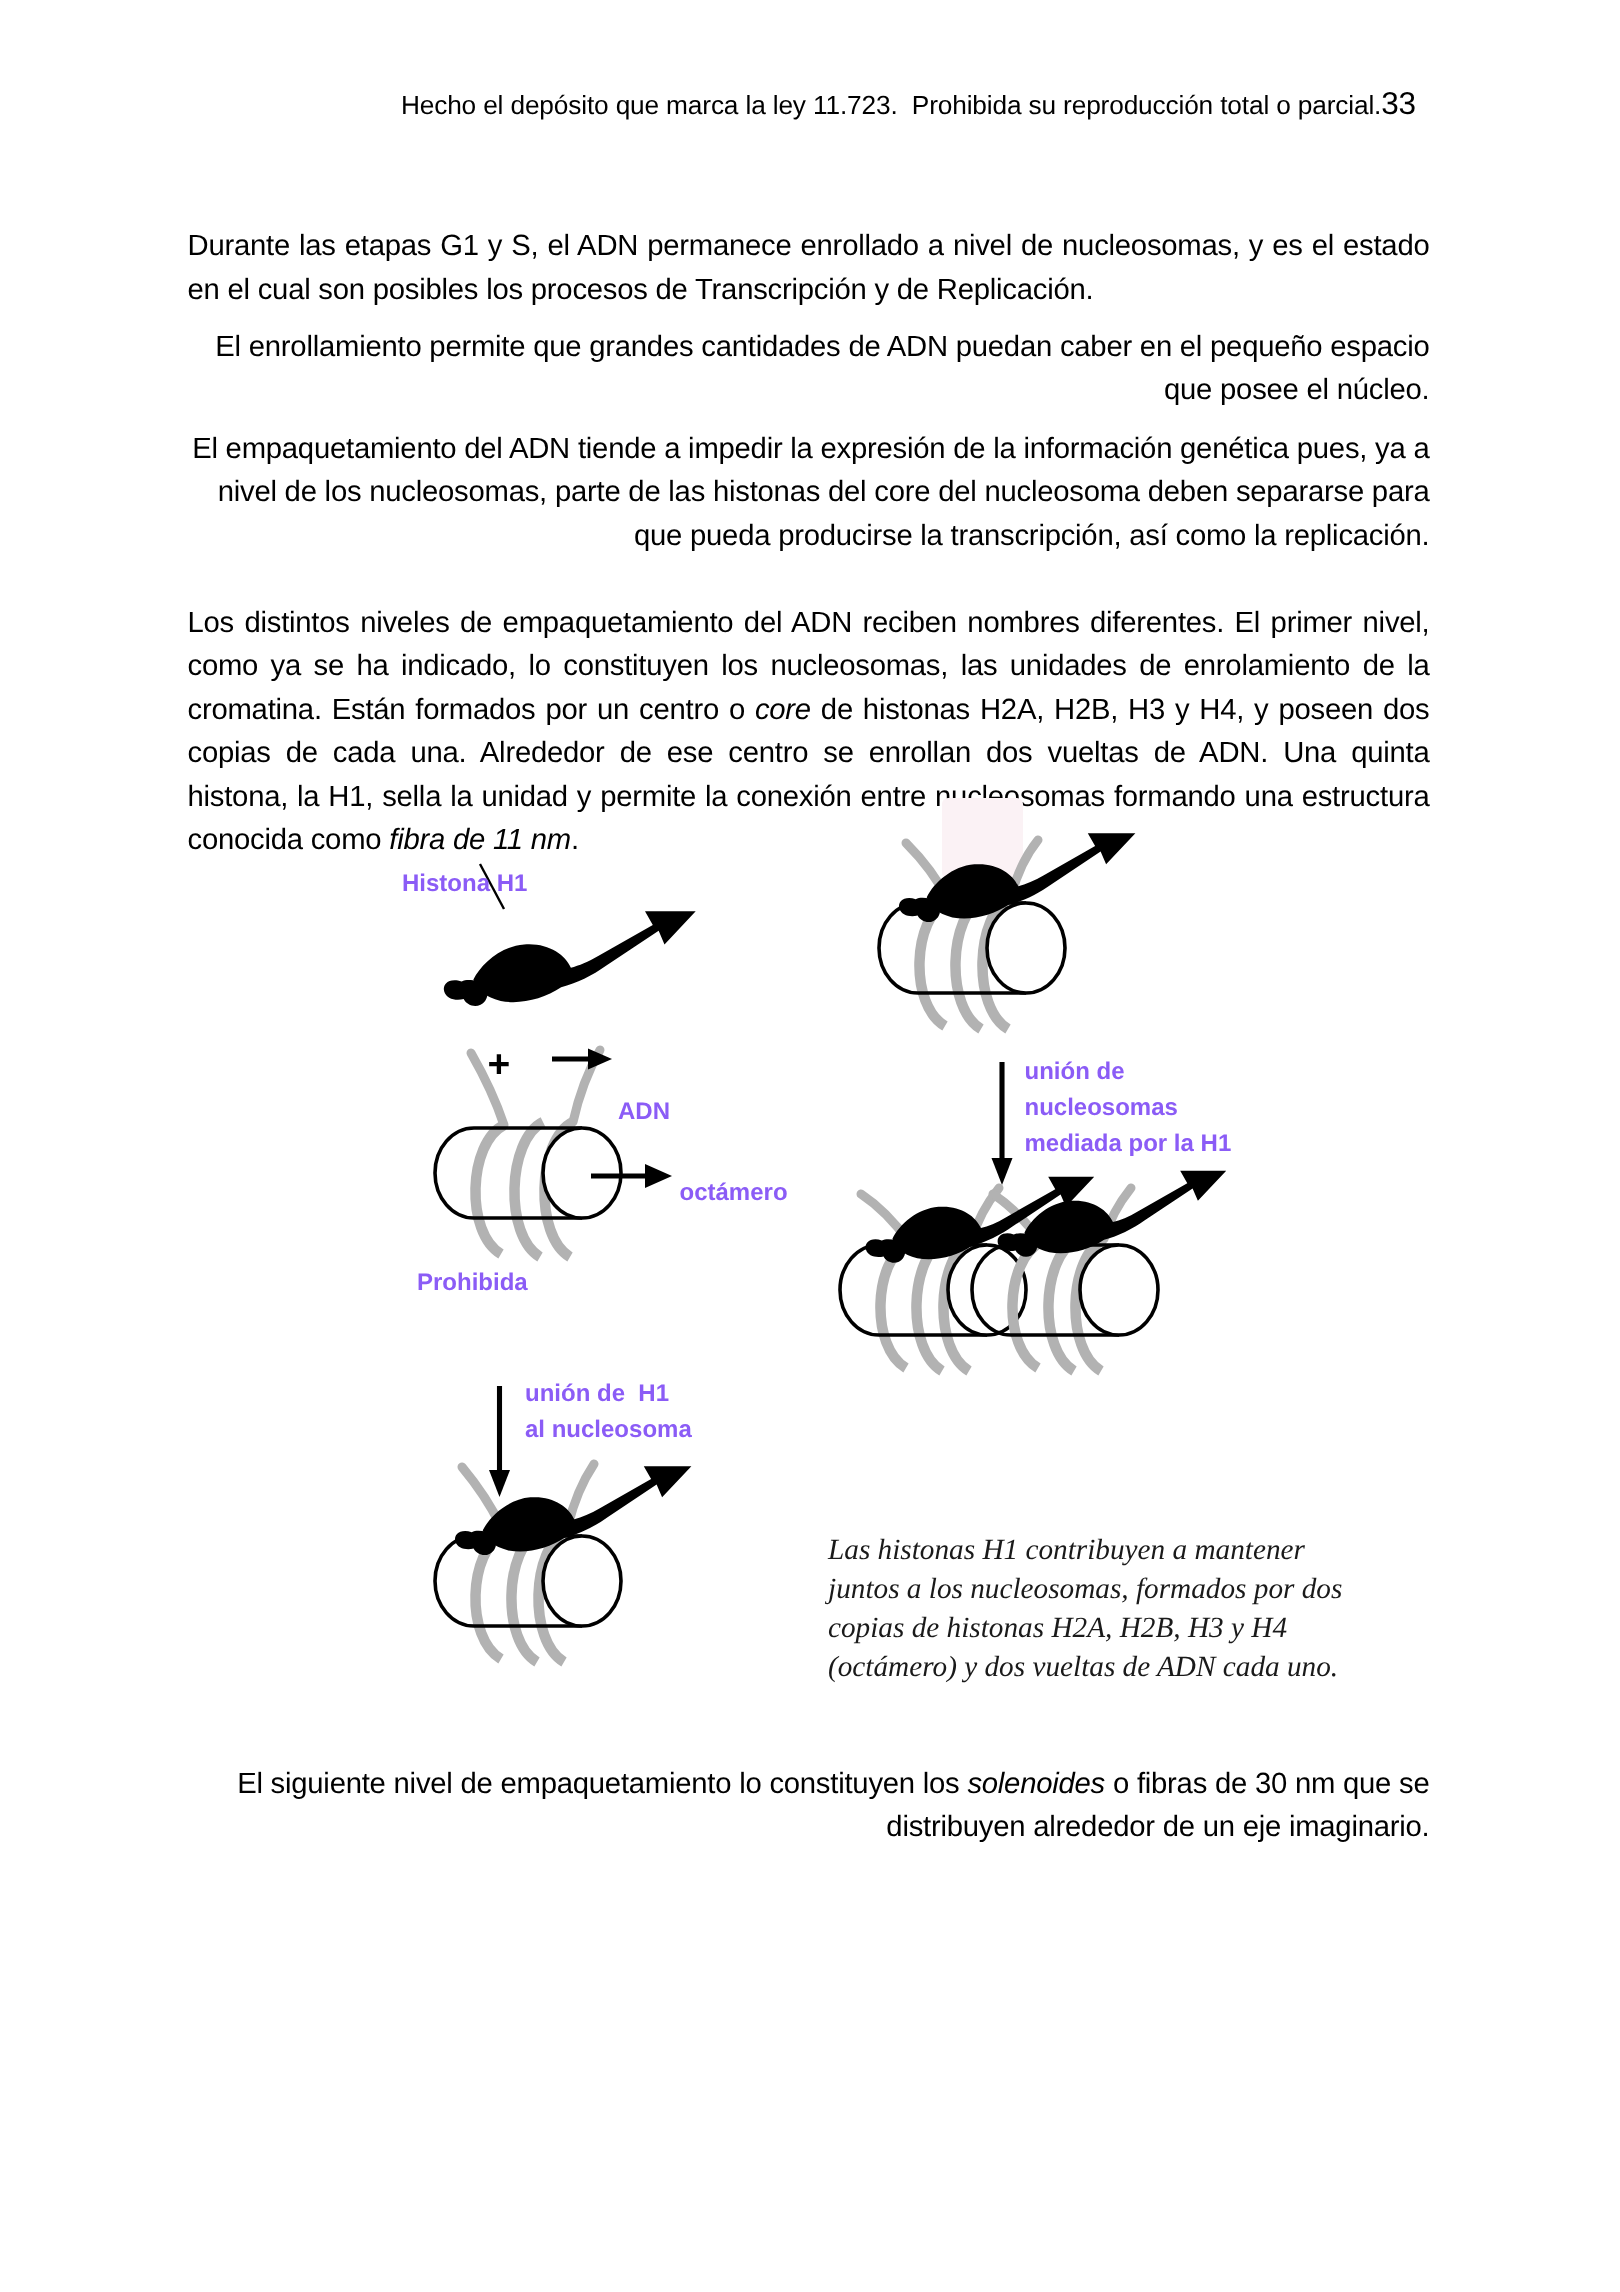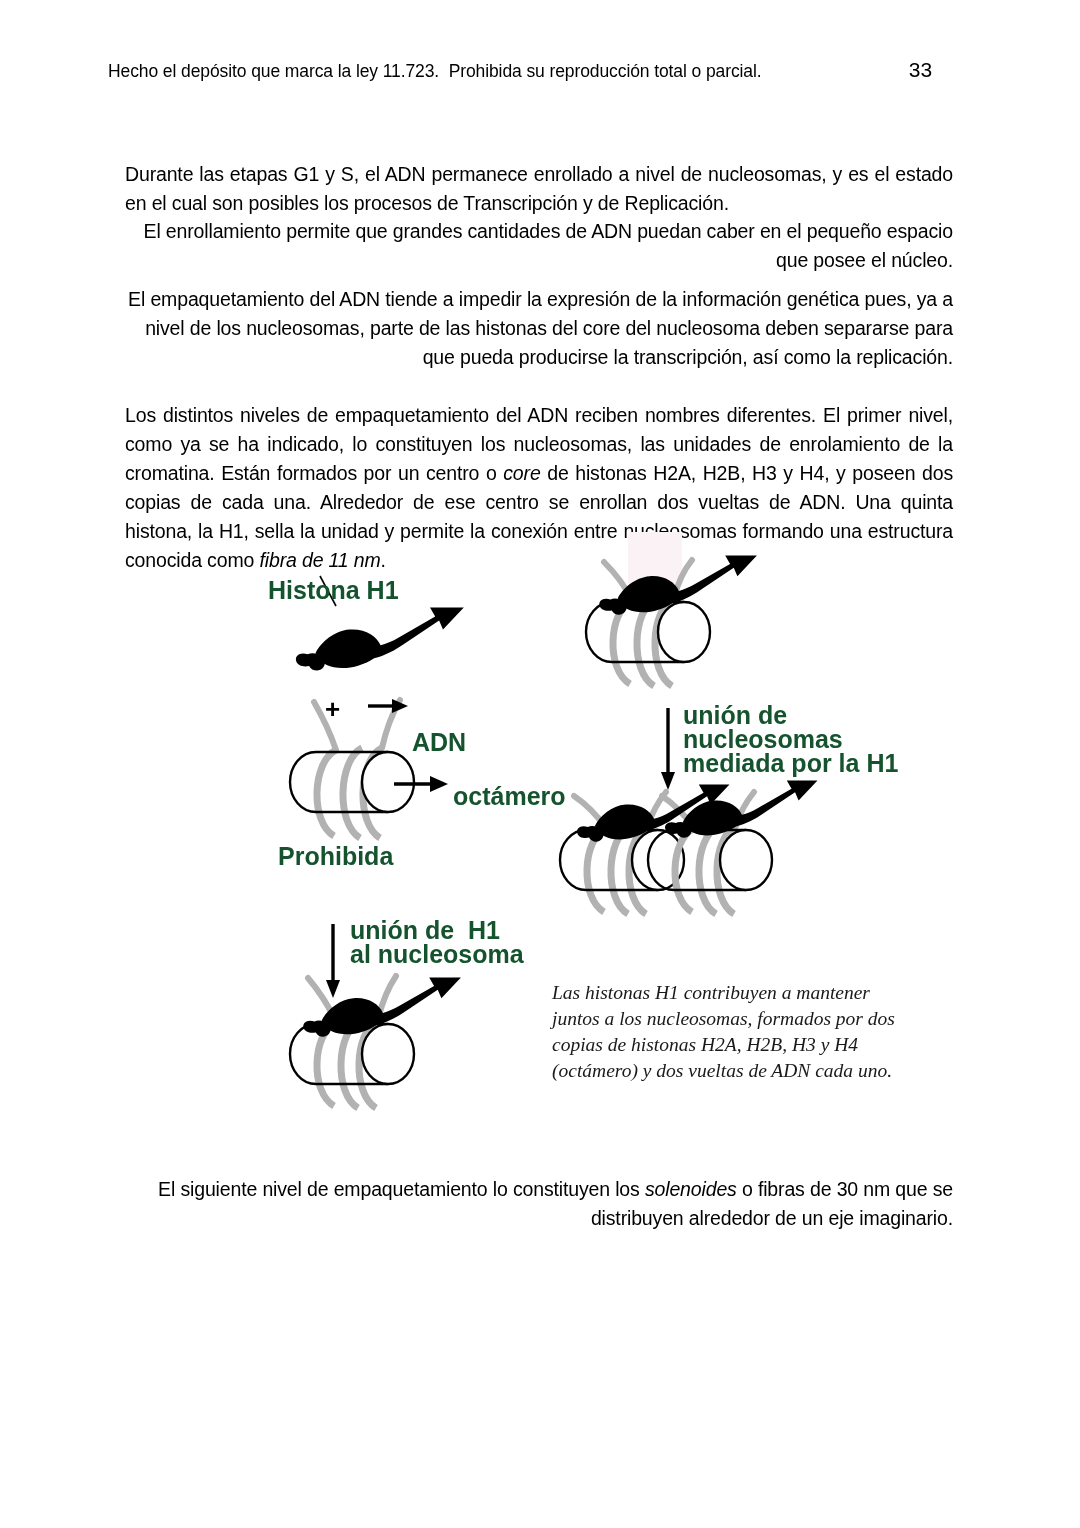--- a/index.html
+++ b/index.html
@@ -12,80 +12,81 @@
     height: 1528px;
     position: relative;
     font-family: "Liberation Sans", sans-serif;
     color: #000000;
     overflow: hidden;
   }
 
   
   .page-header {
     position: absolute;
-    left: 108px;
+    left: 120px;
     top: 58px;
     width: 830px;
     display: flex;
     align-items: baseline;
-    justify-content: space-between;
+    justify-content: flex-end;
     font-size: 17.5px;
     letter-spacing: -0.1px;
   }
   .page-header .header-text { white-space: pre; }
   .page-header .page-number { font-size: 21px; padding-right: 6px; }
 
   
   .body-text {
     position: absolute;
     left: 125px;
     width: 828px;
     font-size: 19.5px;
     line-height: 29px;
     letter-spacing: -0.15px;
   }
   .just { text-align: justify; text-justify: inter-word; }
   .left { text-align: right; }
   .it { font-style: italic; }
 
-  #para-1 { top: 140px; }
+  #para-1 { top: 130px; }
   #para-2 { top: 197px; }
   #para-3 { top: 265px; margin-top: 20px; }
   #para-4 { top: 381px; }
   #para-5 { top: 1155px; }
 
   
   #figure {
     position: absolute;
     left: 240px;
     top: 528px;
     width: 720px;
     height: 600px;
   }
   #figure .fig-layer { position: absolute; inset: 0; }
 
   .fig-label {
     position: absolute;
     font-family: "Liberation Sans", sans-serif;
     font-weight: bold;
-    font-size: 25px;
+    font-size: 16px;
     line-height: 24px;
     white-space: pre;
-    color: #14532d;
+    color: #8b5cf6;
   }
 
   .fig-caption {
     position: absolute;
     font-family: "Liberation Serif", serif;
     font-style: italic;
     font-size: 19.5px;
     line-height: 26px;
     color: #1a1a1a;
     white-space: pre-line;
     width: 400px;
+    margin-top: 41px;
   }
 
   .plus-sign {
     position: absolute;
     font-family: "Liberation Sans", sans-serif;
     font-weight: bold;
     font-size: 26px;
     line-height: 26px;
   }
 

